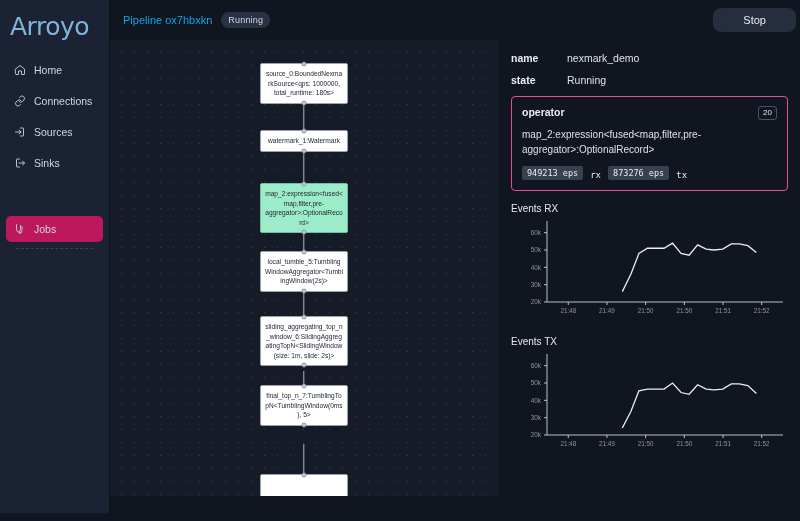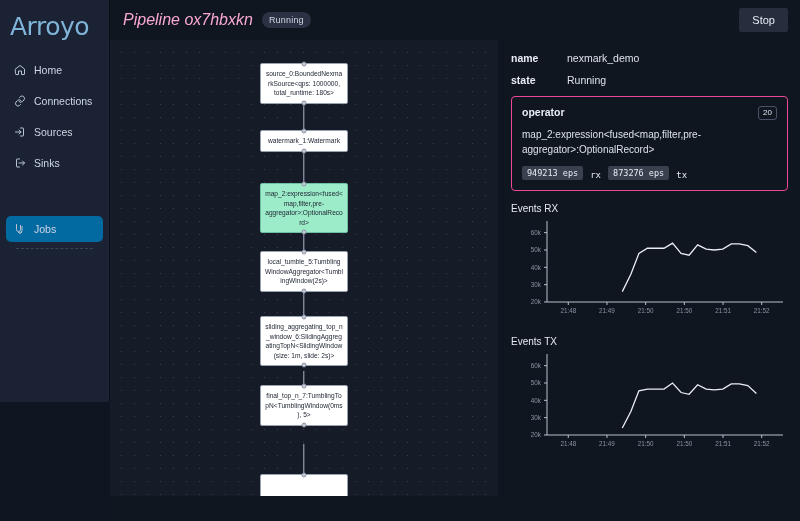--- a/index.html
+++ b/index.html
@@ -6,21 +6,21 @@
   html, body {
     width: 800px; height: 521px;
     background: #0f1521;
     font-family: "Liberation Sans", sans-serif;
     overflow: hidden;
   }
   #app { position: relative; width: 800px; height: 521px; display: flex; }
 
   
   .sidebar {
-    width: 110px; height: 402px;
+    width: 110px; height: 513px;
     background: #1a2234;
     flex: 0 0 110px;
     position: relative;
     border-right: 1px solid #0b1018;
   }
   .brand {
     padding: 12px 0 6px 10px;
     font-size: 25px;
     font-weight: 400;
     letter-spacing: -0.5px;
@@ -31,53 +31,53 @@
   .nav-item {
     display: flex; align-items: center; gap: 8px;
     height: 26px;
     padding: 0 8px;
     border-radius: 5px;
     color: #cfd6e4;
     font-size: 10.5px;
     margin-bottom: 5px;
     cursor: pointer;
   }
-  .nav-item.active { background: #0369a1; margin-top: 40px; }
+  .nav-item.active { background: #be185d; margin-top: 40px; }
   .nav-item .ico { width: 12px; height: 12px; display: flex; align-items: center; justify-content: center; flex: 0 0 12px; }
   .nav-item .ico svg { display: block; }
   .nav-divider {
     margin: 6px 10px 0 10px;
     border-top: 1px dashed #3a4259;
     height: 0;
   }
 
   
   .main { flex: 1 1 auto; position: relative; height: 521px; background: #10161f; }
 
   .topbar {
     height: 40px; position: relative;
     display: flex; align-items: center;
     padding-left: 13px;
     background: #10161f;
   }
-  .pipeline-title { font-size: 16px; color: #f9a8d4; font-weight: 400; font-style: italic; }
+  .pipeline-title { font-size: 11px; color: #0ea5e9; font-weight: 400; }
   .badge-running {
     margin-left: 9px;
     background: #2a3142;
     color: #cfd6e4;
     font-size: 9px;
     padding: 3px 7px;
     border-radius: 9px;
     letter-spacing: .2px;
   }
   .stop-btn {
-    position: absolute; right: 12px; top: 8px;
+    position: absolute; right: 4px; top: 8px;
     background: #262d3c; color: #e8ecf4;
-    border: none; border-radius: 2px;
-    font-size: 11px; padding: 6px 13px;
+    border: none; border-radius: 8px;
+    font-size: 11px; padding: 6px 30px;
     font-family: "Liberation Sans", sans-serif;
     cursor: pointer;
   }
 
   .tabs {
     height: 25px; display: flex; align-items: flex-end;
     padding-left: 14px; gap: 0;
     border-bottom: 1px solid #222a38;
     background: #10161f;
   }

